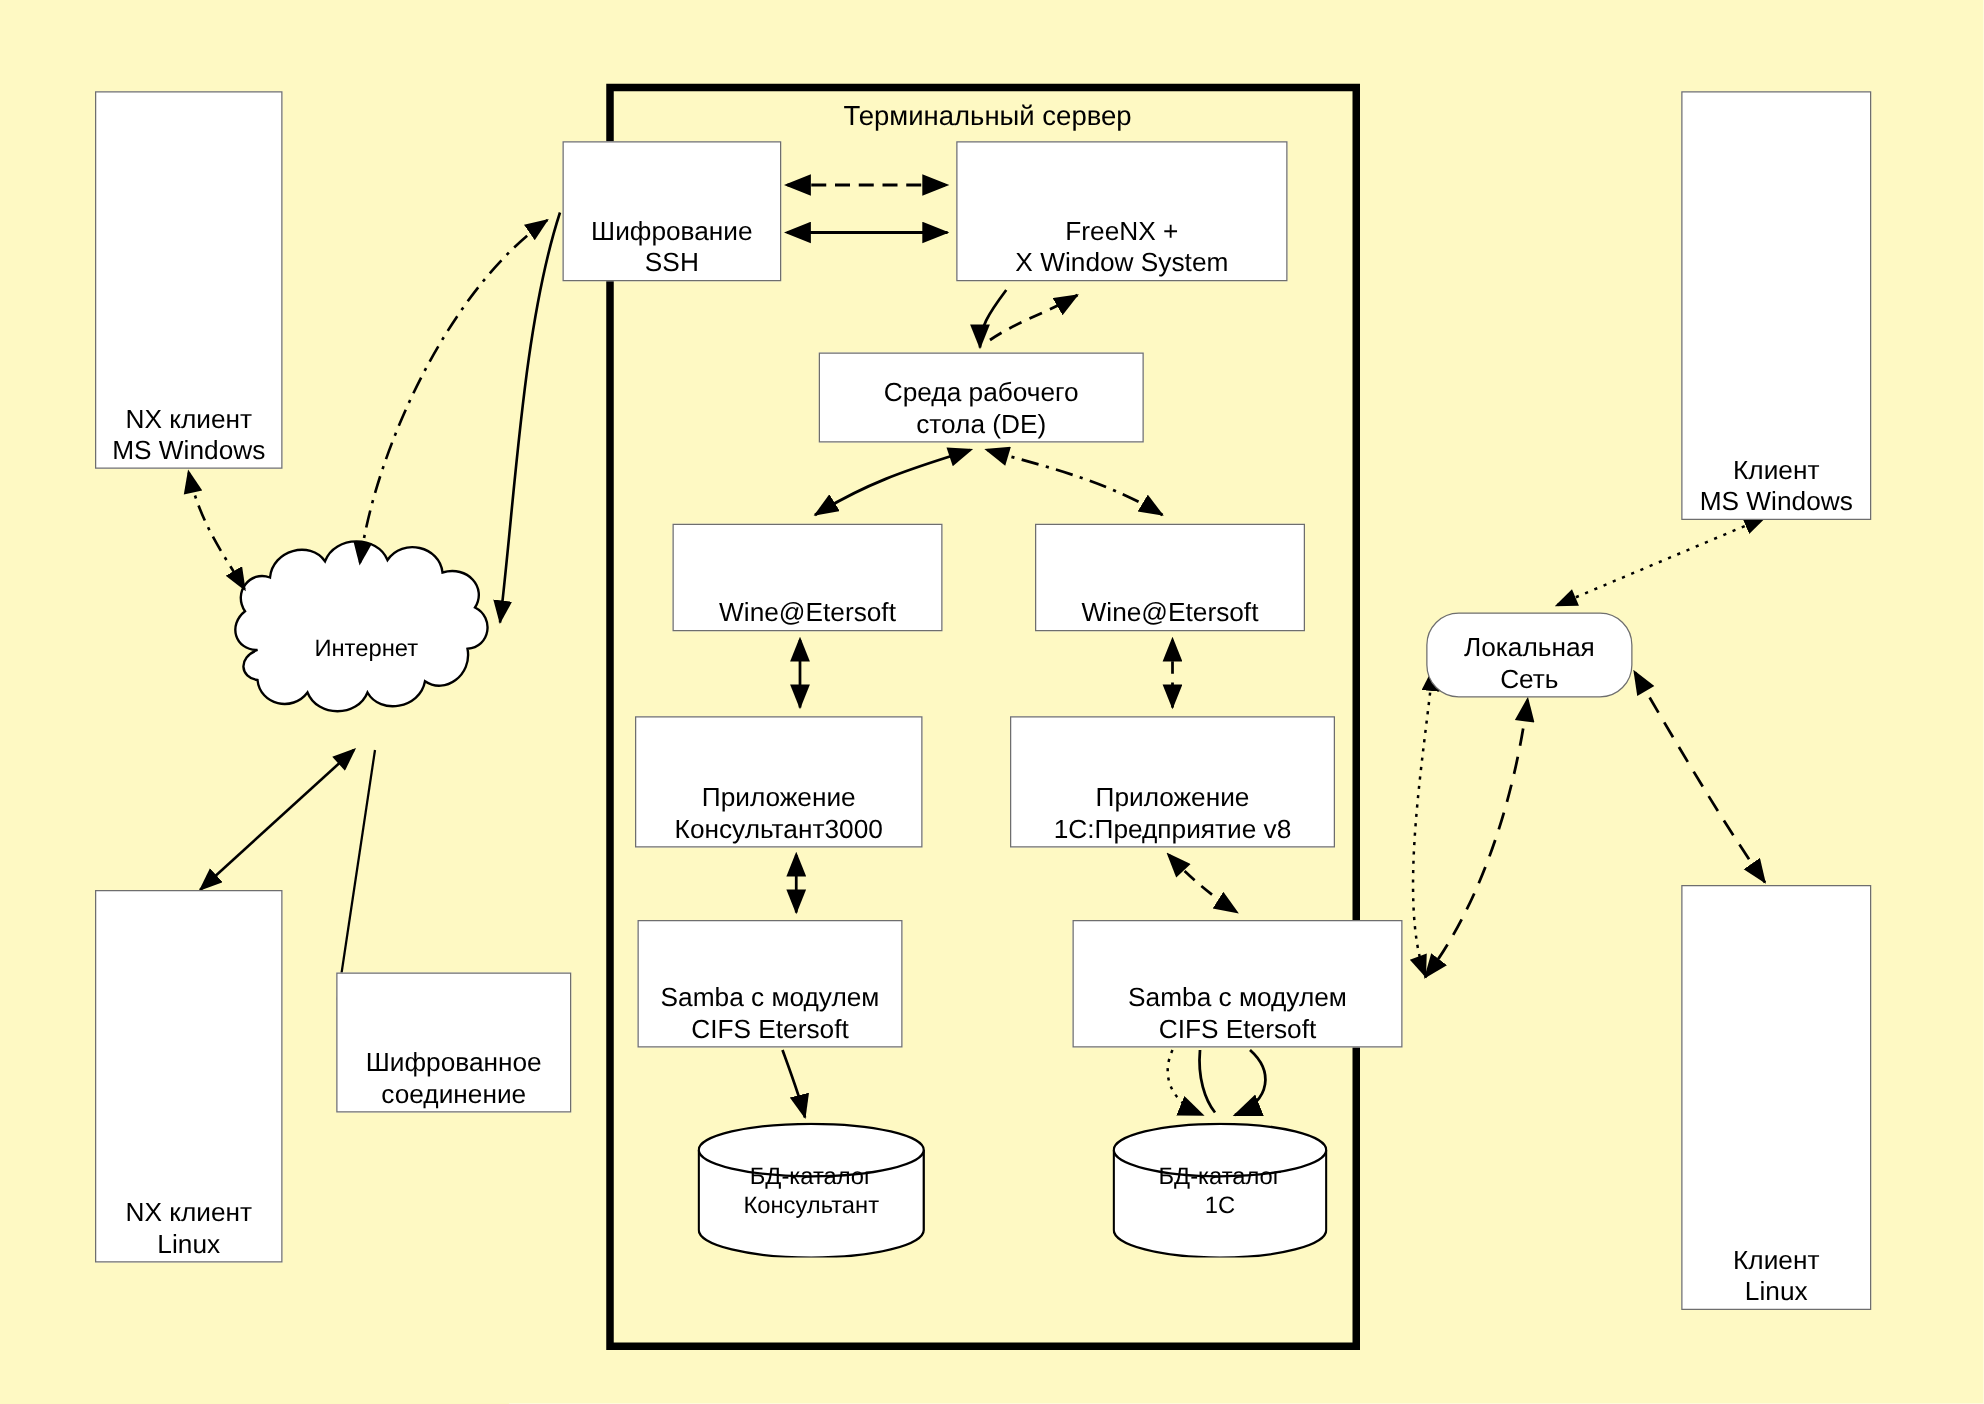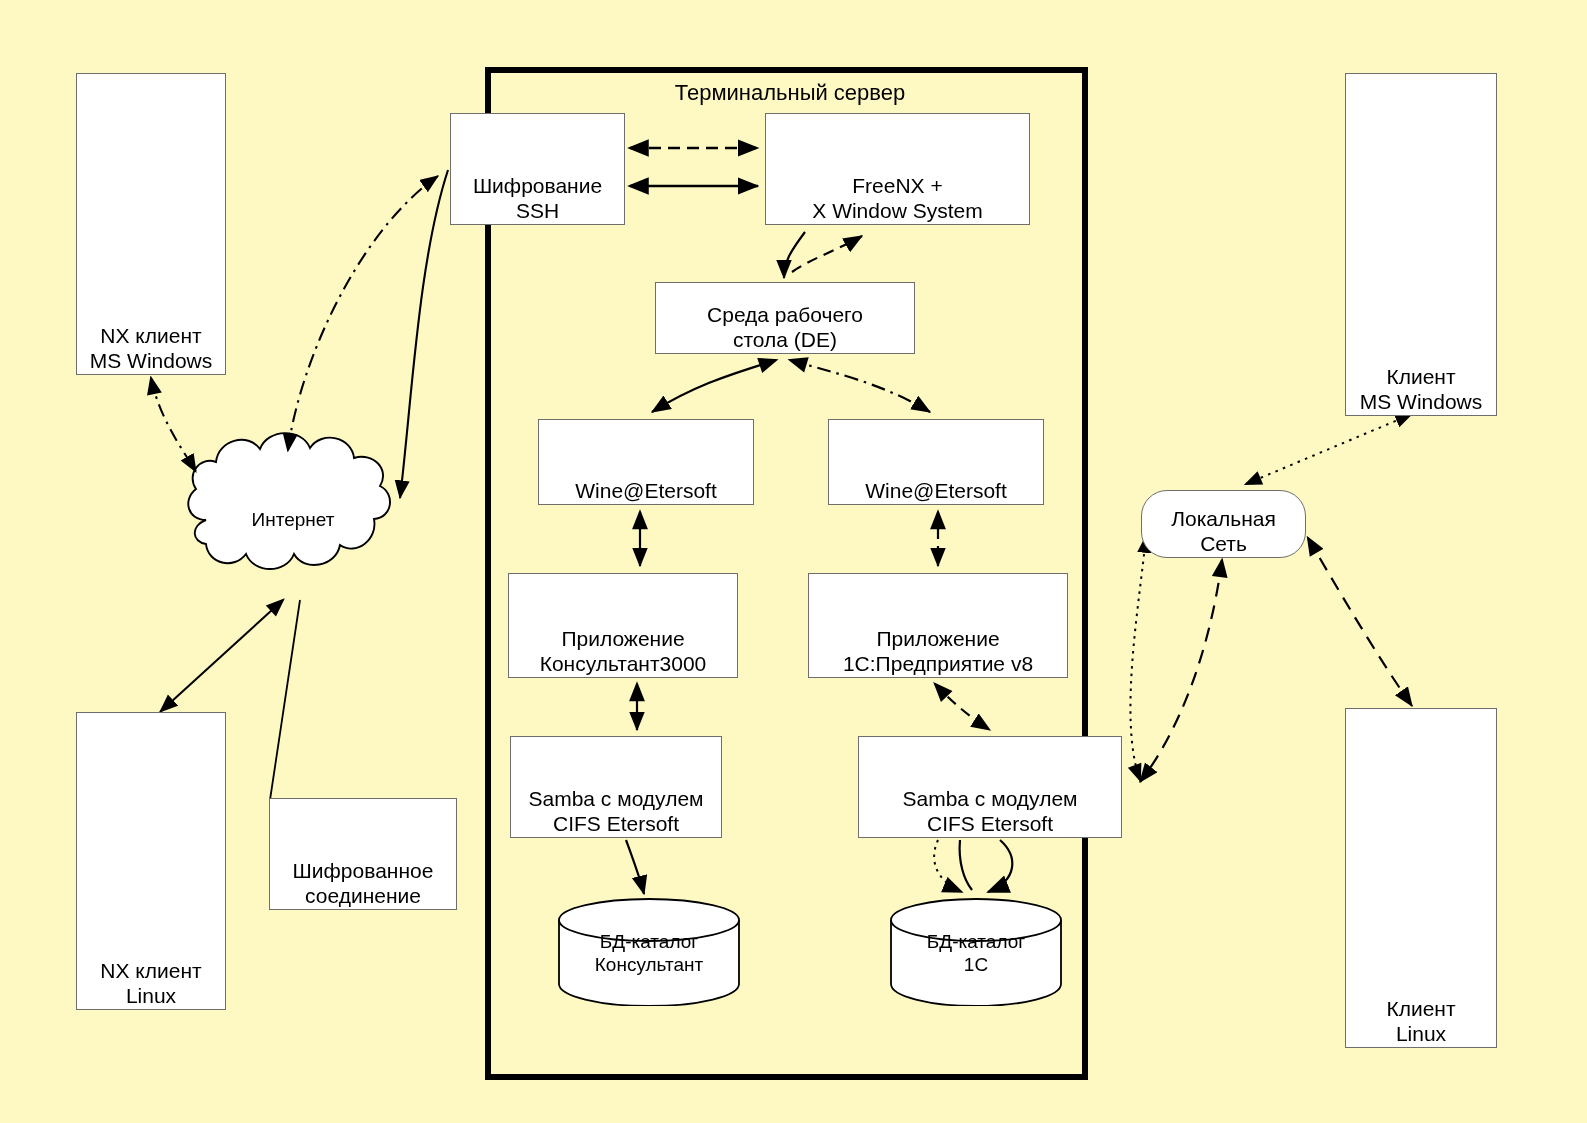--- a/index.html
+++ b/index.html
@@ -166,21 +166,21 @@
   <div class="node rect-node" style="left:76px; top:73px; width:150px; height:302px;">
     <span class="label">NX клиент
 MS Windows</span>
   </div>
 
   <div class="node rect-node" style="left:76px; top:712px; width:150px; height:298px;">
     <span class="label">NX клиент
 Linux</span>
   </div>
 
-  <div class="node rect-node" style="left:269px; top:798px; width:188px; height:112px;">
+  <div class="node rect-node" style="left:269px; top:778px; width:188px; height:112px;">
     <span class="label">Шифрованное
 соединение</span>
   </div>
 
   <div class="cloud-label" style="left:208px; top:508px; width:170px;">Интернет</div>
 
   <div class="node rect-node" style="left:450px; top:113px; width:175px; height:112px;">
     <span class="label">Шифрование
 SSH</span>
   </div>

